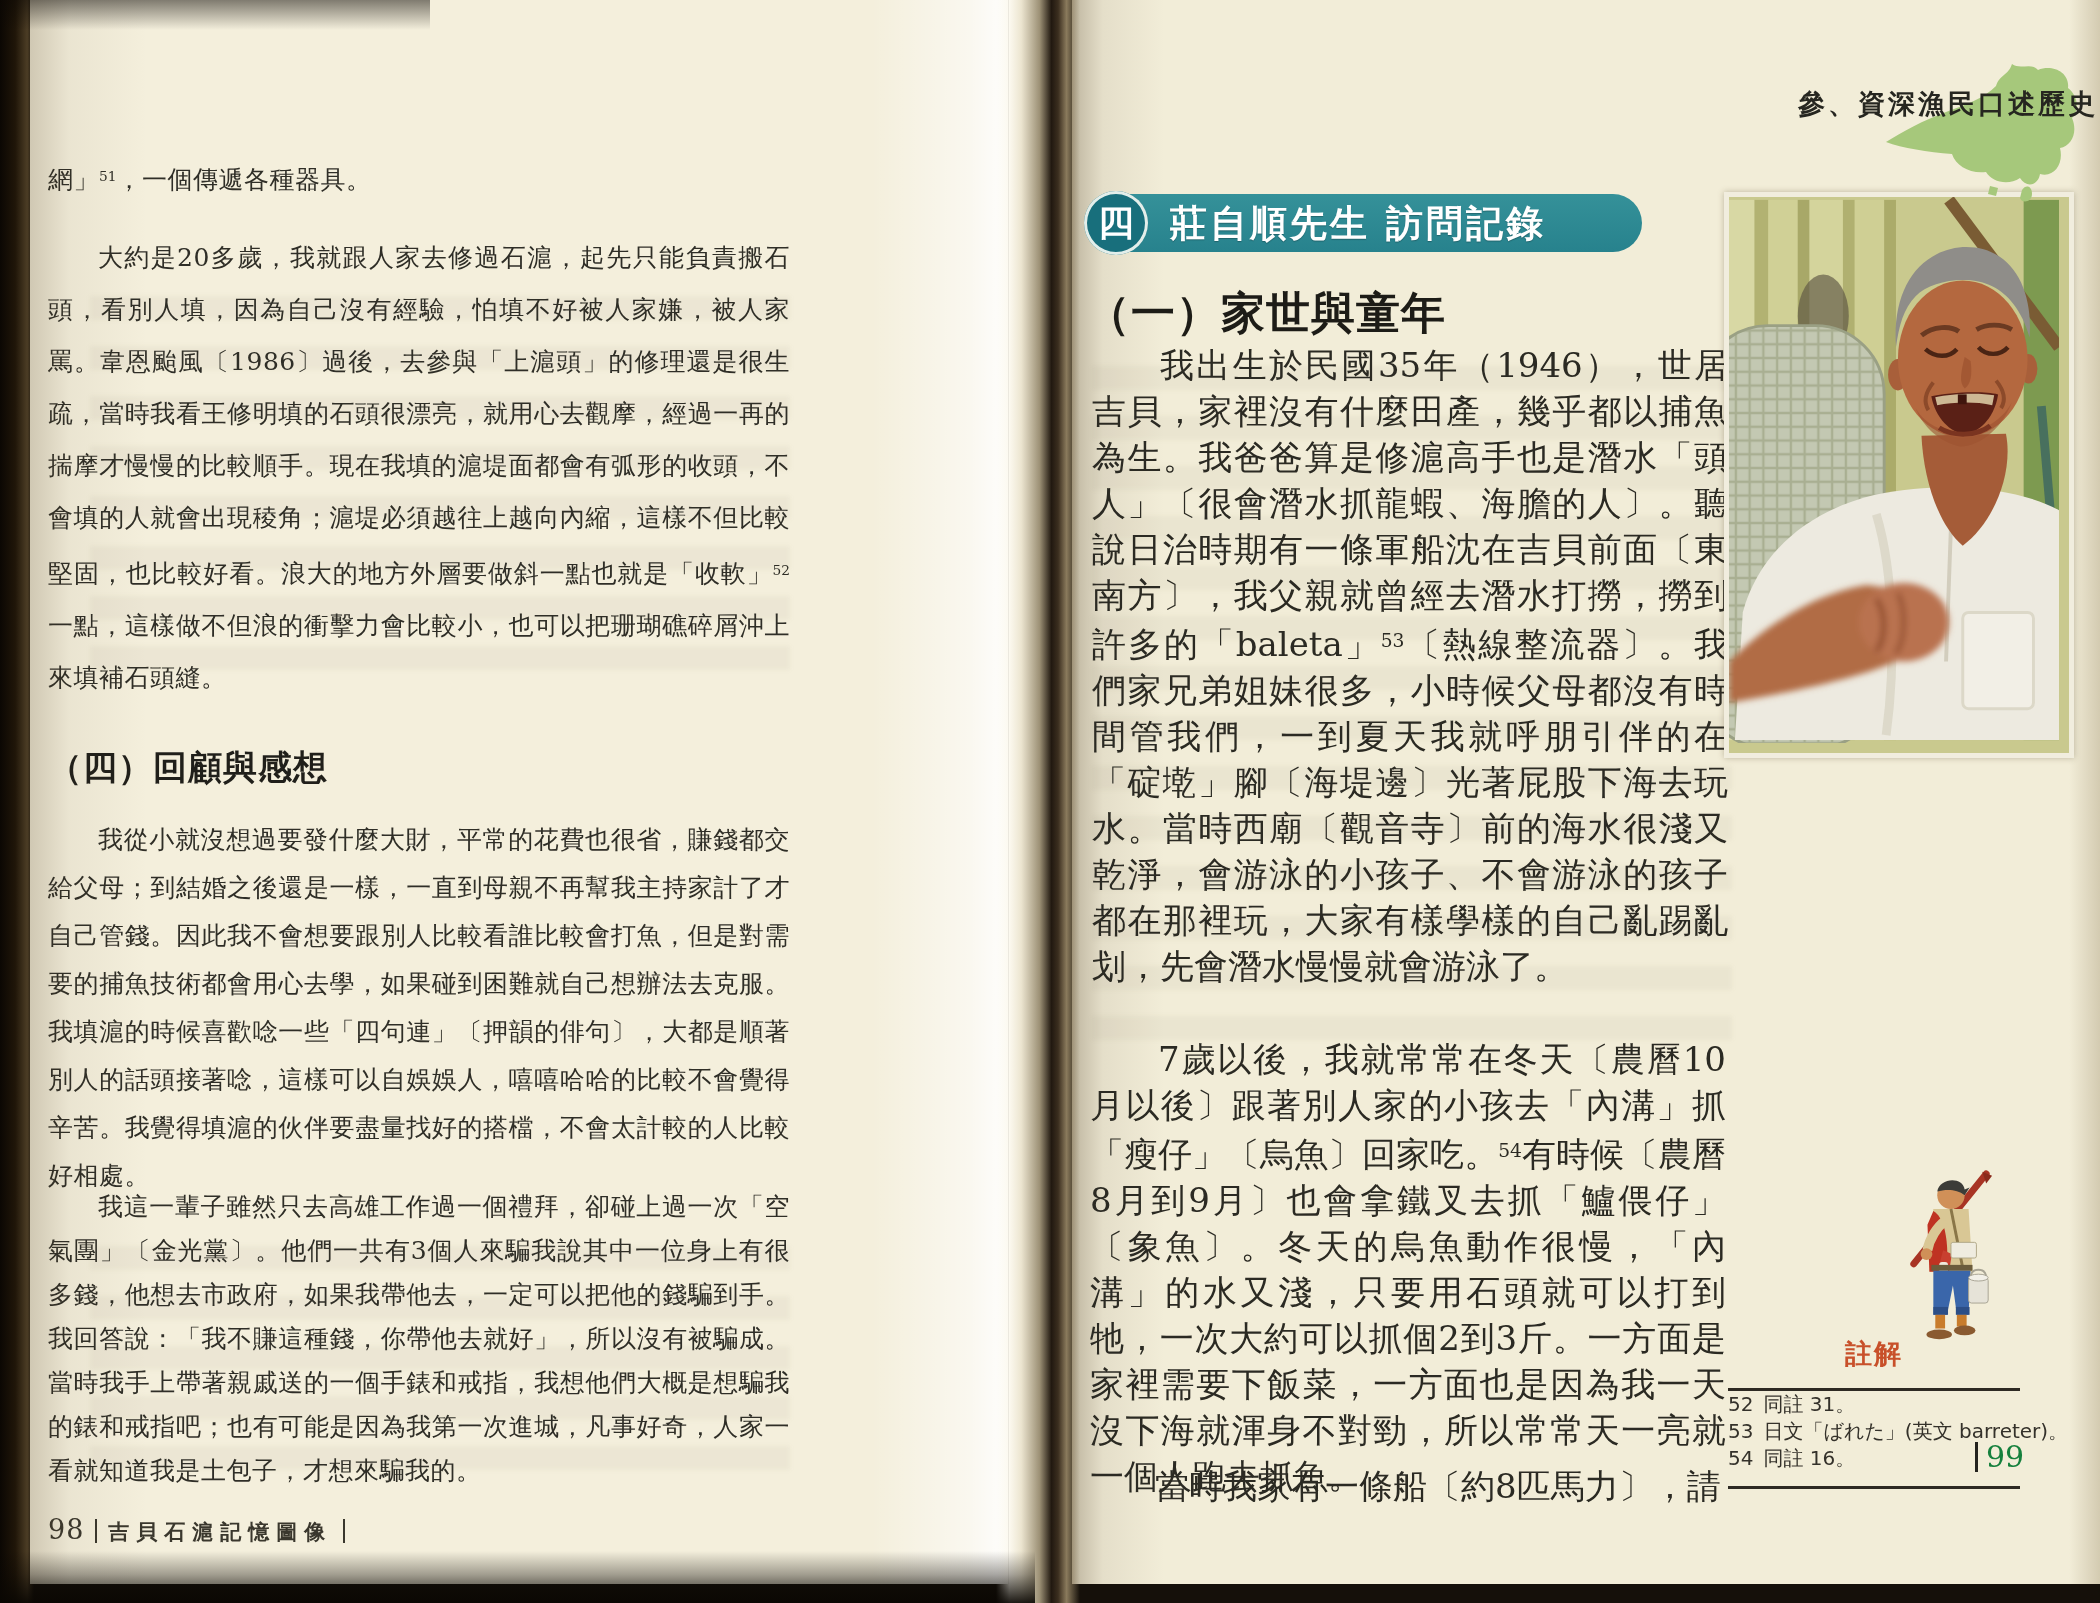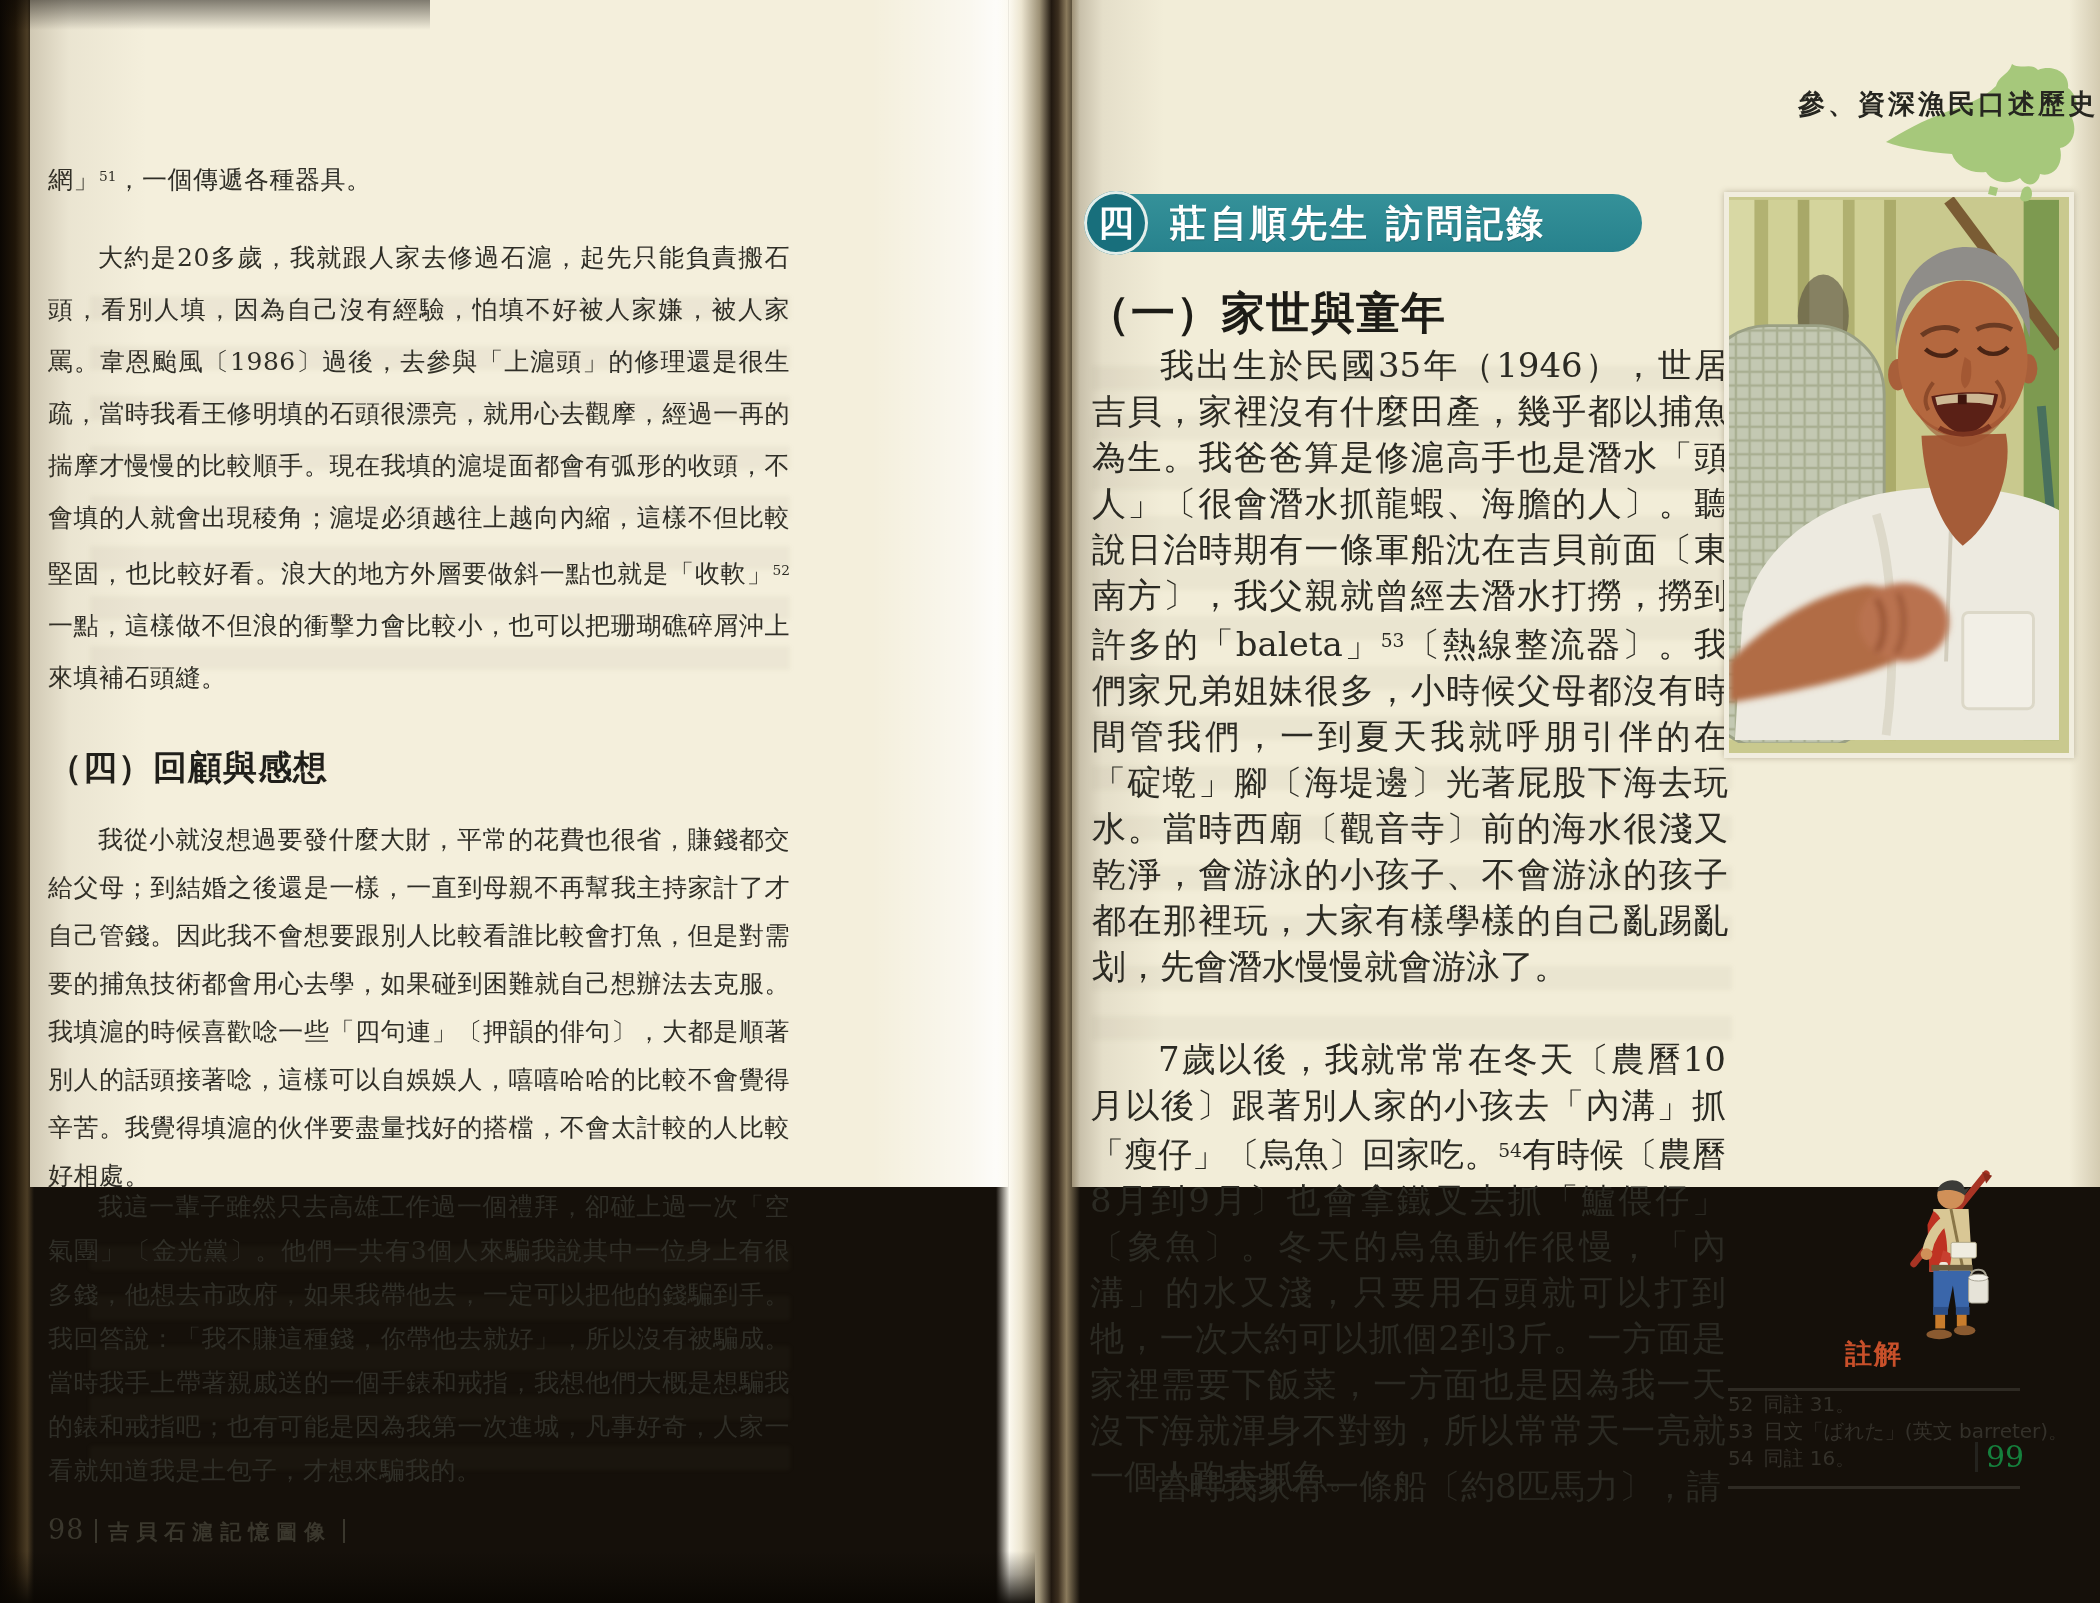--- a/index.html
+++ b/index.html
@@ -2,21 +2,21 @@
 <html><head>
 <meta charset="utf-8">
 <style>
   html,body{margin:0;padding:0;background:#15100a;}
   .book{position:relative;width:2100px;height:1603px;overflow:hidden;
         font-family:"DejaVu Serif","Liberation Serif",serif;background:#15100a;}
 
   
   .spine{position:absolute;left:0;top:0;width:34px;height:1603px;
          background:linear-gradient(90deg,#0b0703 0%,#201609 45%,#4c3d25 80%,rgba(76,61,37,0) 100%);}
-  .page{position:absolute;top:0;height:1187px;}
+  .page{position:absolute;top:0;height:1584px;}
   .page-left{left:30px;width:978px;background:#f4efdc;}
   .page-left::after{content:"";position:absolute;inset:0;pointer-events:none;
       background:linear-gradient(90deg,rgba(80,62,34,.22) 0%,rgba(80,62,34,.06) 4%,rgba(0,0,0,0) 12%,
       rgba(0,0,0,0) 86%,rgba(255,255,255,.55) 96%,rgba(255,255,255,.95) 100%);}
   .page-right{left:1072px;width:1028px;background:#f2edd8;}
   .page-right::before{content:"";position:absolute;inset:0;pointer-events:none;
       background:linear-gradient(90deg,rgba(70,52,28,.30) 0%,rgba(70,52,28,.08) 3%,rgba(0,0,0,0) 9%,
       rgba(0,0,0,0) 97%,rgba(120,100,60,.25) 100%);}
   .gutter{position:absolute;left:996px;top:0;width:84px;height:1603px;pointer-events:none;
       background:linear-gradient(90deg,rgba(0,0,0,0) 0%,#fcf9ef 16%,#ece5d0 30%,#9c9075 52%,

